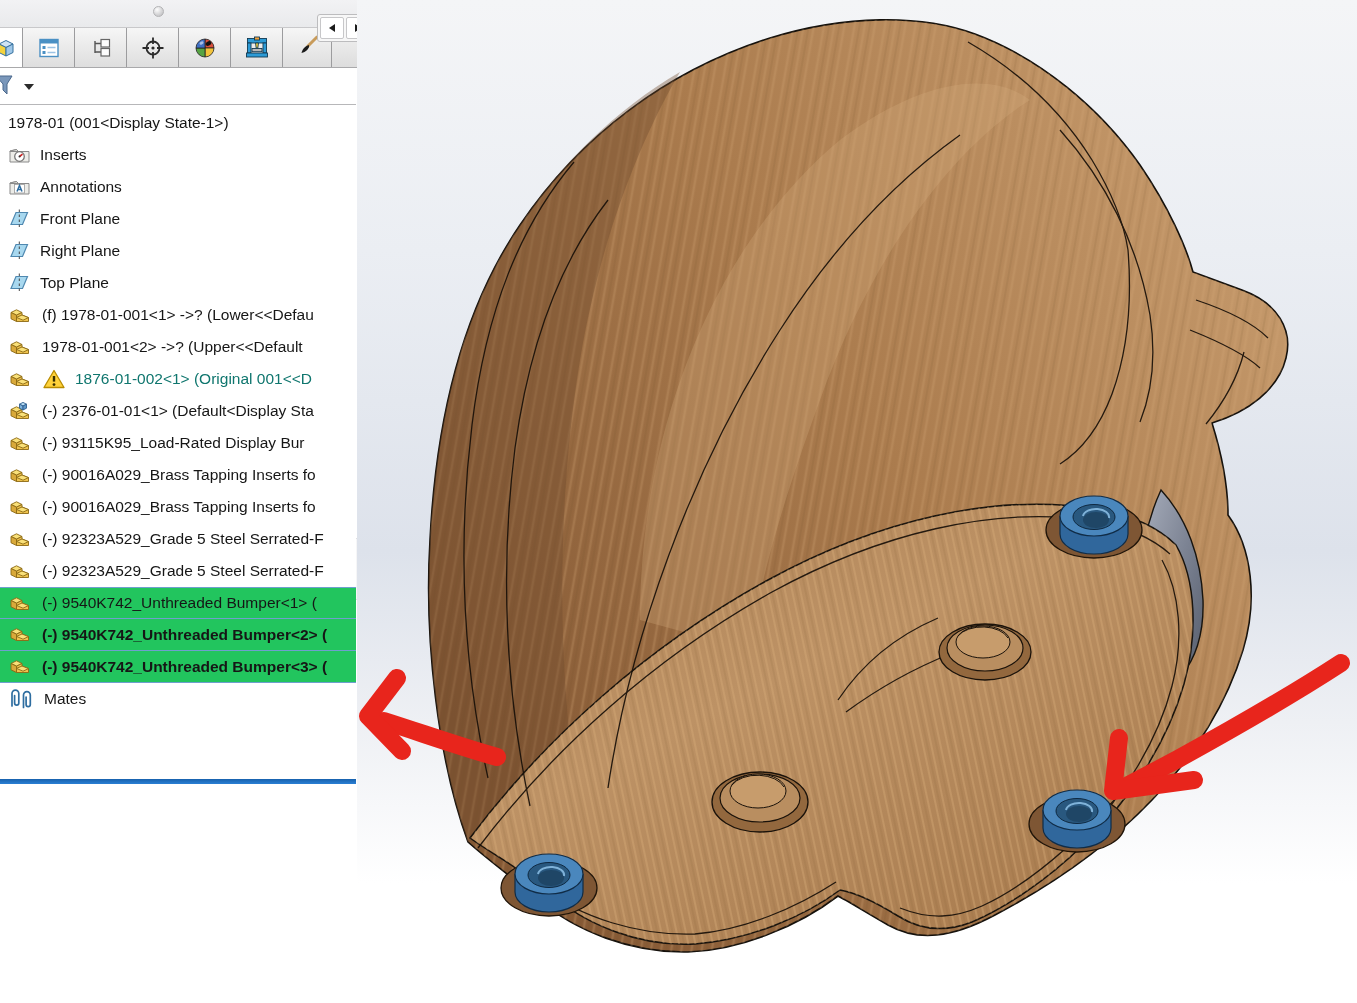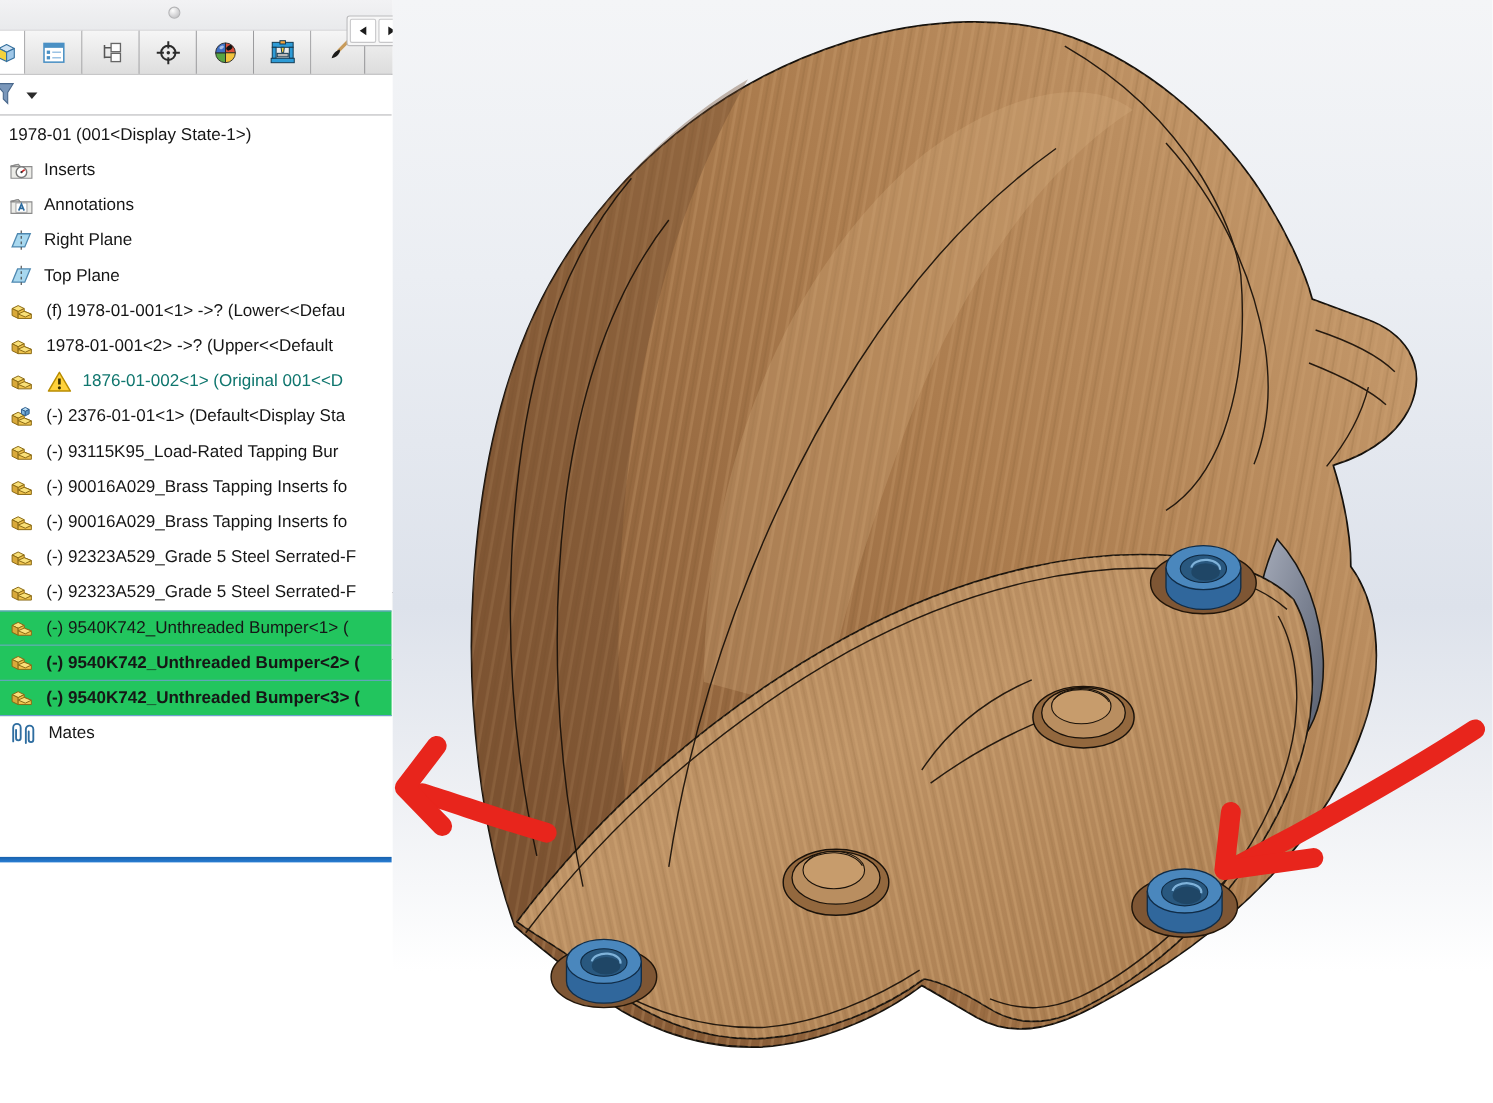--- a/index.html
+++ b/index.html
@@ -4,21 +4,21 @@
 <style>
   html,body{margin:0;padding:0;}
   body{
     width:1357px;height:1003px;overflow:hidden;position:relative;
     font-family:"Liberation Sans",sans-serif;
     background:#ffffff;
   }
   
   #left-panel{
     position:absolute;left:0;top:0;width:379px;height:1003px;
-    background:#ffffff;border-right:6px solid #0369a1;box-sizing:border-box;padding-left:28px;
+    background:#ffffff;border-right:4px solid #0369a1;box-sizing:border-box;padding-left:28px;
   }
   #top-strip{
     position:absolute;left:0;top:0;width:357px;height:28px;
     background:linear-gradient(#f2f2f4,#e9eaec);
     border-bottom:1px solid #c8c8ca;box-sizing:border-box;
   }
   .grip-dot{
     position:absolute;width:11px;height:11px;border-radius:50%;
     background:radial-gradient(circle at 35% 30%,#fdfdfd,#d2d2d4 60%,#b9b9bb);
     border:1px solid #b3b3b5;box-sizing:border-box;
@@ -218,20 +218,29 @@
         </span>
         <span class="lbl">Annotations</span>
       </div>
       <div class="tree-row">
         <span class="icon">
           <svg width="23" height="22" viewBox="0 0 23 22">
             <polygon points="3,16.5 8,4.5 19.5,4.5 14.5,16.5" fill="#9fd4ee" opacity="0.9" stroke="#3c7ca8" stroke-width="1.2"></polygon>
             <path d="M11.3,1.5 V20" stroke="#444" stroke-width="1" stroke-dasharray="2.5,2.5" fill="none"></path>
           </svg>
         </span>
+        <span class="lbl">Front Plane</span>
+      </div>
+      <div class="tree-row">
+        <span class="icon">
+          <svg width="23" height="22" viewBox="0 0 23 22">
+            <polygon points="3,16.5 8,4.5 19.5,4.5 14.5,16.5" fill="#9fd4ee" opacity="0.9" stroke="#3c7ca8" stroke-width="1.2"></polygon>
+            <path d="M11.3,1.5 V20" stroke="#444" stroke-width="1" stroke-dasharray="2.5,2.5" fill="none"></path>
+          </svg>
+        </span>
         <span class="lbl">Right Plane</span>
       </div>
       <div class="tree-row">
         <span class="icon">
           <svg width="23" height="22" viewBox="0 0 23 22">
             <polygon points="3,16.5 8,4.5 19.5,4.5 14.5,16.5" fill="#9fd4ee" opacity="0.9" stroke="#3c7ca8" stroke-width="1.2"></polygon>
             <path d="M11.3,1.5 V20" stroke="#444" stroke-width="1" stroke-dasharray="2.5,2.5" fill="none"></path>
           </svg>
         </span>
         <span class="lbl">Top Plane</span>
@@ -304,21 +313,21 @@
         <span class="icon">
           <svg width="25" height="23" viewBox="0 0 25 23">
             <g stroke="#8b6914" stroke-width="0.9" stroke-linejoin="round">
               <polygon points="3,8.5 8.5,5.8 14,8.5 8.5,11.2" fill="#f9e079"></polygon>
               <polygon points="3,8.5 8.5,11.2 8.5,17.5 3,14.8" fill="#d9a93a"></polygon>
               <polygon points="8.5,11.2 14,8.5 14,11 20.5,13.6 20.5,17.5 8.5,17.5" fill="#efc34d"></polygon>
               <polygon points="14,11 20.5,13.6 15,16.2 8.5,13.4" fill="#f9e079"></polygon>
             </g>
           </svg>
         </span>
-        <span class="lbl">(-) 93115K95_Load-Rated Tapping Bur</span>
+        <span class="lbl">(-) 93115K95_Load-Rated Display Bur</span>
       </div>
       <div class="tree-row">
         <span class="icon">
           <svg width="25" height="23" viewBox="0 0 25 23">
             <g stroke="#8b6914" stroke-width="0.9" stroke-linejoin="round">
               <polygon points="3,8.5 8.5,5.8 14,8.5 8.5,11.2" fill="#f9e079"></polygon>
               <polygon points="3,8.5 8.5,11.2 8.5,17.5 3,14.8" fill="#d9a93a"></polygon>
               <polygon points="8.5,11.2 14,8.5 14,11 20.5,13.6 20.5,17.5 8.5,17.5" fill="#efc34d"></polygon>
               <polygon points="14,11 20.5,13.6 15,16.2 8.5,13.4" fill="#f9e079"></polygon>
             </g>

